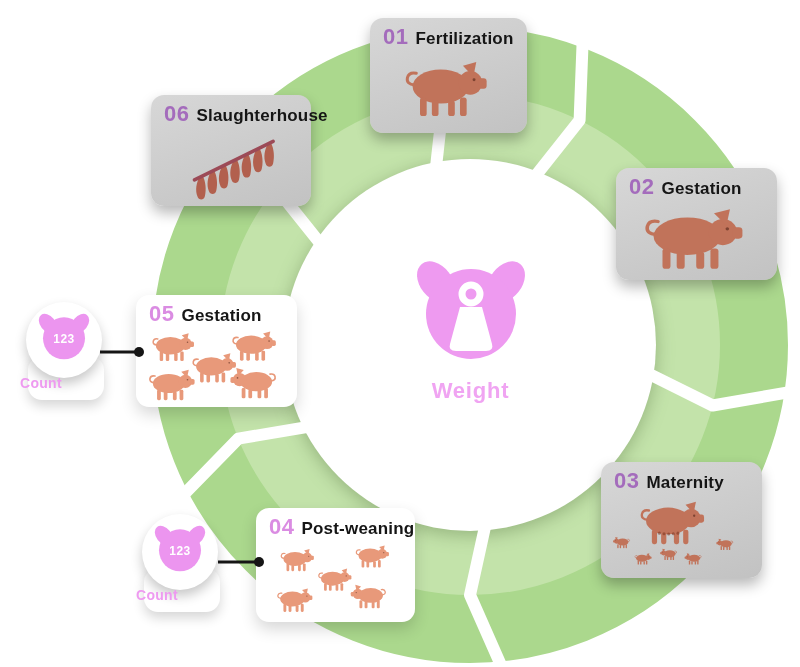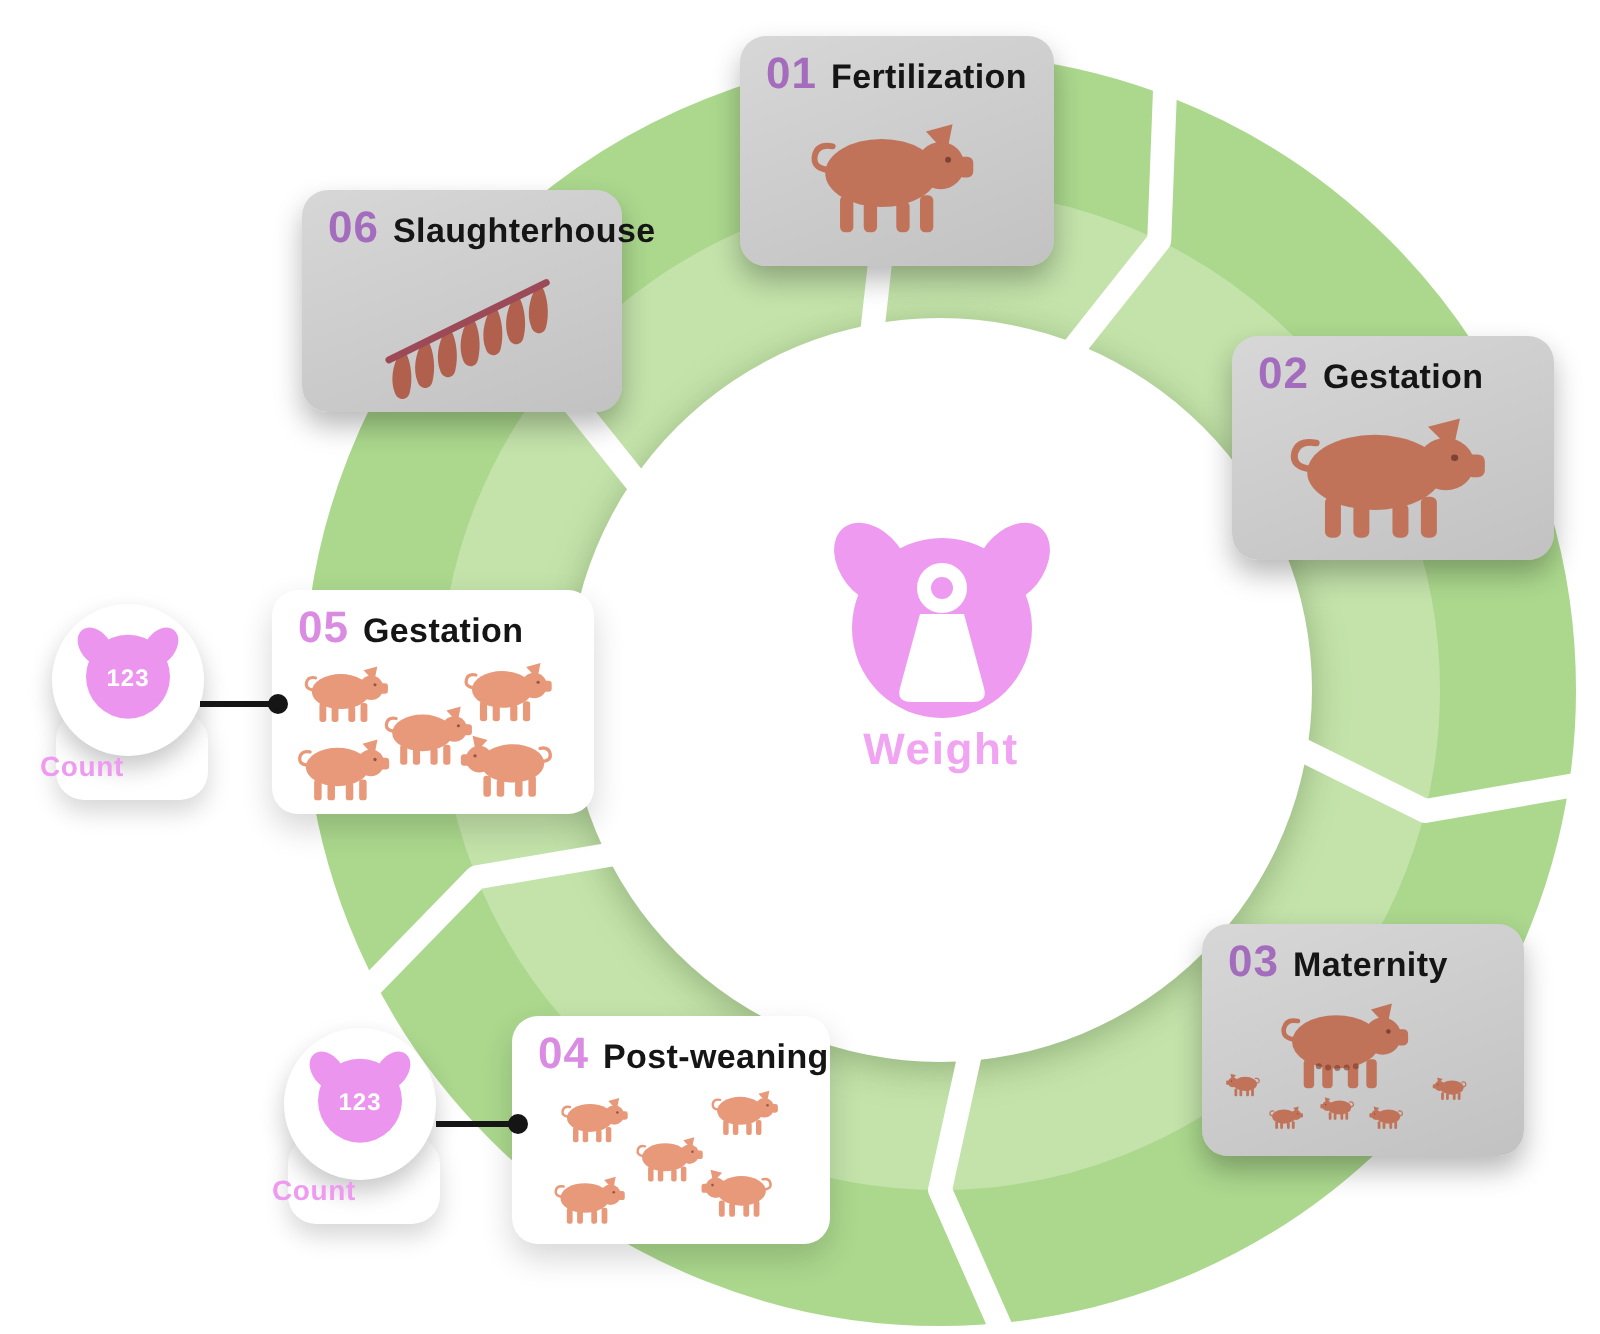--- a/index.html
+++ b/index.html
@@ -19,21 +19,21 @@
   .white .card-num{color:#da8ce2;}
   .card-label{font-size:17px;font-weight:700;color:#151515;letter-spacing:.2px;}
   .card-icon{position:absolute;left:8px;right:8px;top:33px;bottom:5px;}
   .card-icon svg{width:100%;height:100%;}
   .pig-terracotta{color:#c1735a;}
   .pig-salmon{color:#e8997a;}
 
   
   .center-hub{position:absolute;left:398px;top:258px;width:145px;height:135px;z-index:1;text-align:center;}
   .center-hub svg{margin:0 auto;}
-  .center-label{margin-top:2px;font-size:22px;font-weight:700;color:#f0a4f2;letter-spacing:.8px;}
+  .center-label{margin-top:18px;font-size:22px;font-weight:700;color:#f0a4f2;letter-spacing:.8px;}
 
   
   .badge{position:absolute;width:92px;height:106px;z-index:3;}
   .badge-pill{position:absolute;left:8px;top:56px;width:76px;height:44px;background:#fff;border-radius:14px;
               box-shadow:0 6px 12px rgba(0,0,0,.16);}
   .badge-circle{position:absolute;left:6px;top:2px;width:76px;height:76px;border-radius:50%;background:#fff;
                 box-shadow:0 6px 12px rgba(0,0,0,.22);}
   .badge-circle svg{position:absolute;left:10px;top:10px;}
   .badge-value{position:absolute;left:0;width:76px;top:30px;text-align:center;color:#fff;
                font-size:12px;font-weight:800;letter-spacing:.5px;}

